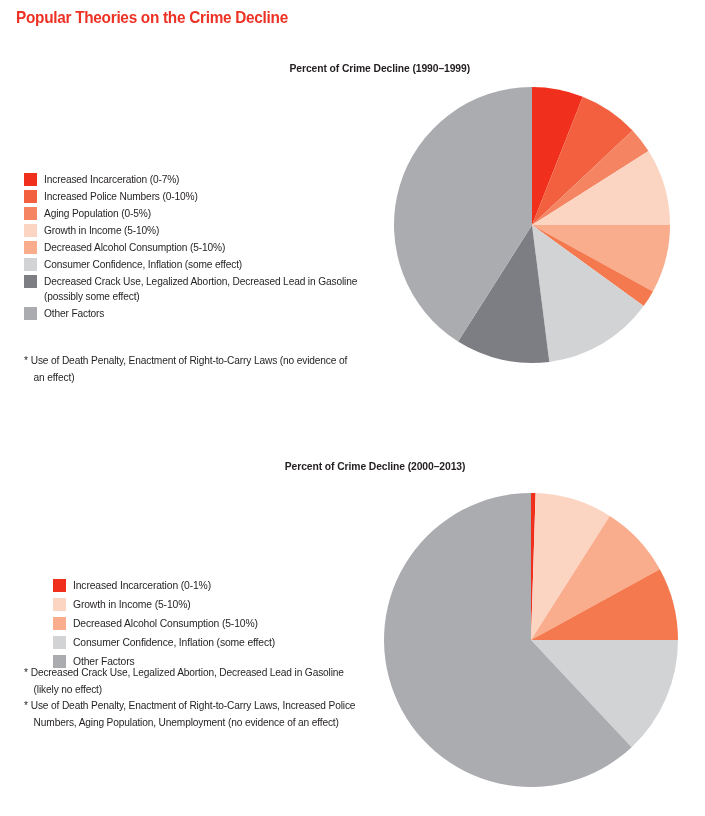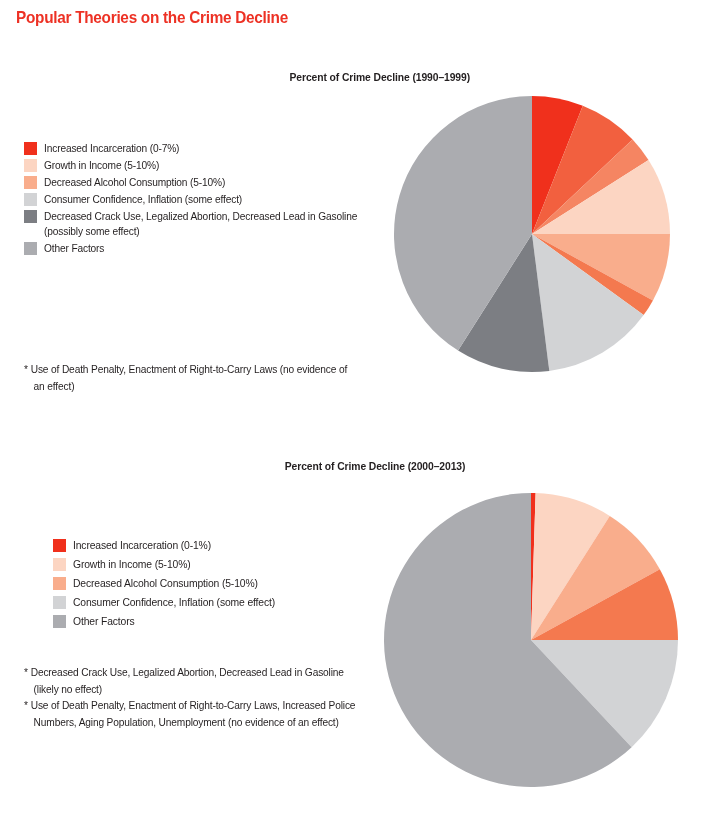--- a/index.html
+++ b/index.html
@@ -24,39 +24,39 @@
     letter-spacing: -0.3px;
     color: #ED3124;
     font-family: "Liberation Sans Narrow", "Liberation Sans", sans-serif;
     transform: scaleX(0.93);
     transform-origin: left center;
     white-space: nowrap;
   }
 
   
   .section { position: absolute; left: 0; width: 705px; }
-  #section-1 { top: 65px; height: 360px; }
+  #section-1 { top: 56px; height: 360px; }
   #section-2 { top: 454px; height: 376px; }
 
   .chart-title {
     position: absolute;
     left: 0; right: 0;
     top: 6px;
     text-align: center;
     font-size: 11px;
     font-weight: bold;
     letter-spacing: -0.1px;
     transform: scaleX(0.94);
     color: #231f20;
   }
   #section-1 .chart-title { padding-left: 58px; }
   #section-2 .chart-title { padding-left: 48px; }
 
   
-  .legend { position: absolute; left: 24px; }
+  .legend { position: absolute; left: 24px; margin-top: 40px; }
   #legend-1 { top: 76px; width: 350px; }
   #legend-2 { top: 84px; width: 330px; }
 
   .legend-row {
     display: flex;
     align-items: flex-start;
     margin-bottom: 2px;
   }
   .legend-swatch {
     width: 13px; height: 13px;
@@ -103,20 +103,28 @@
 
 <div class="page-title">Popular Theories on the Crime Decline</div>
 
 <div class="section" id="section-1">
   <div class="chart-title">Percent of Crime Decline (1990–1999)</div>
 
   <div class="legend" id="legend-1">
       <div class="legend-row">
         <span class="legend-swatch" style="background: rgb(240, 48, 28);"></span>
         <span class="legend-label">Increased Incarceration (0-7%)</span>
+      </div>
+      <div class="legend-row">
+        <span class="legend-swatch" style="background: rgb(242, 96, 63);"></span>
+        <span class="legend-label">Increased Police Numbers (0-10%)</span>
+      </div>
+      <div class="legend-row">
+        <span class="legend-swatch" style="background: rgb(245, 133, 98);"></span>
+        <span class="legend-label">Aging Population (0-5%)</span>
       </div>
       <div class="legend-row">
         <span class="legend-swatch" style="background: rgb(252, 213, 194);"></span>
         <span class="legend-label">Growth in Income (5-10%)</span>
       </div>
       <div class="legend-row">
         <span class="legend-swatch" style="background: rgb(249, 173, 140);"></span>
         <span class="legend-label">Decreased Alcohol Consumption (5-10%)</span>
       </div>
       <div class="legend-row">

